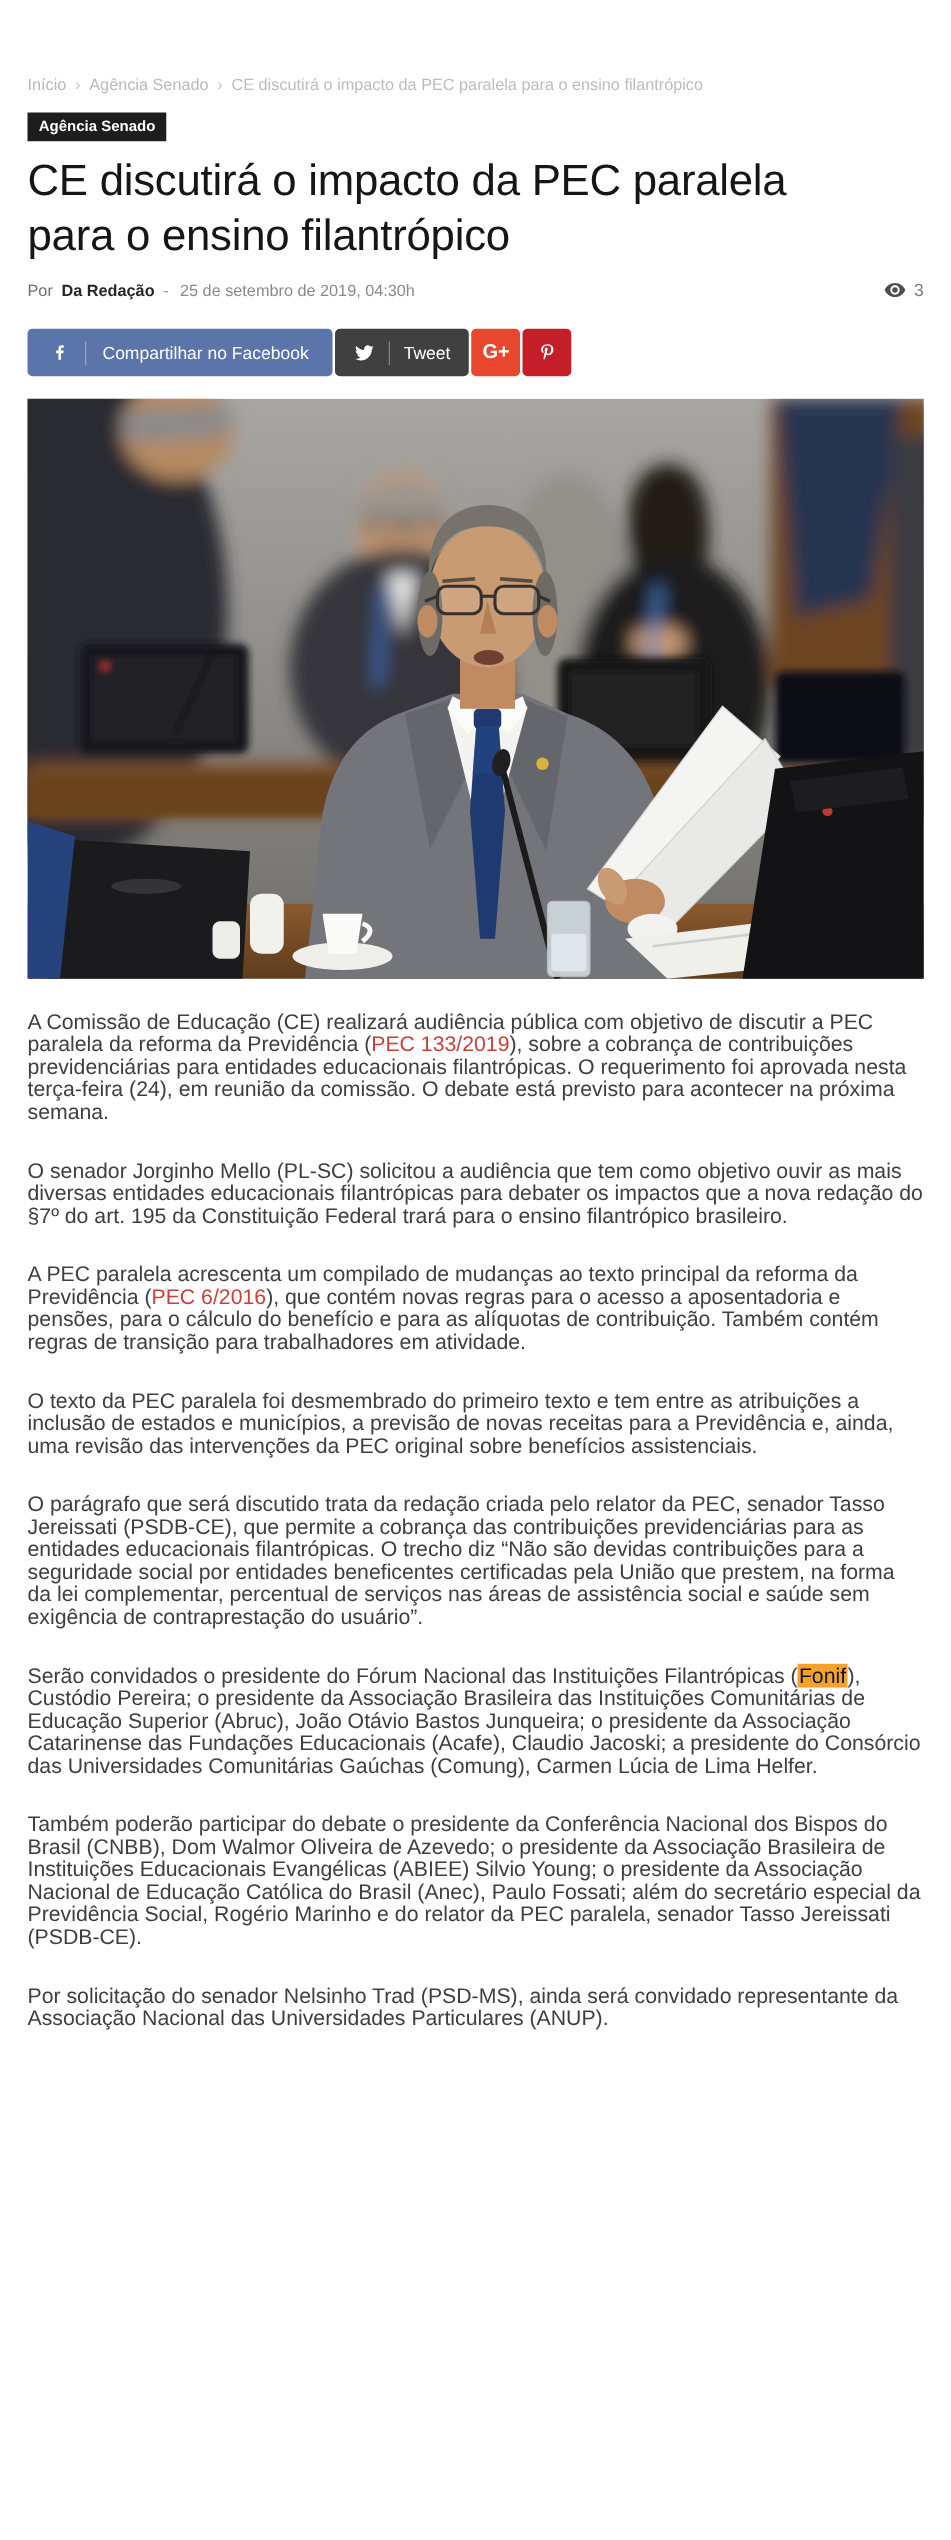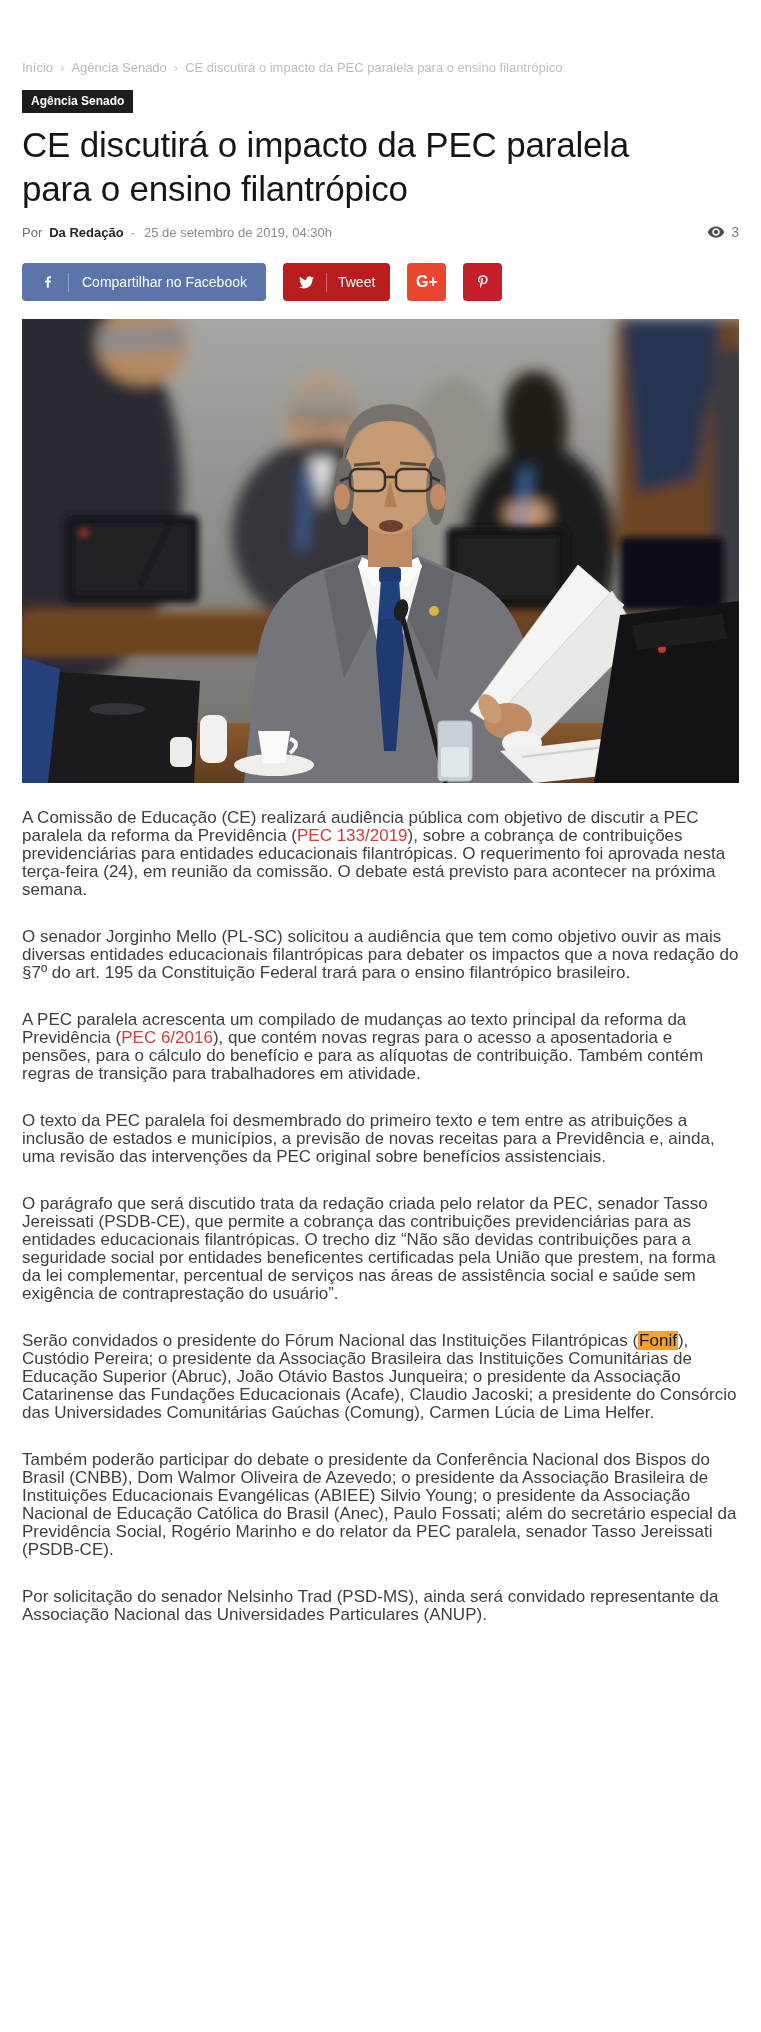--- a/index.html
+++ b/index.html
@@ -35,21 +35,21 @@
   
   .byline-row { display: flex; justify-content: space-between; align-items: center; margin-top: 2px; }
   .byline { font-size: 13px; color: #8a8a8a; text-align: right; }
   .byline .prefix { color: #6f6f6f; }
   .byline .author { color: #262626; font-weight: bold; margin: 0 7px; text-decoration: none; cursor: pointer; }
   .byline .dash { margin-right: 9px; color: #9a9a9a; }
   .views { display: flex; align-items: center; gap: 6px; color: #7a7a7a; font-size: 14px; }
   .views svg { width: 18px; height: 18px; fill: #4d4d4d; display: block; }
 
   
-  .share-row { display: flex; gap: 17px; margin-top: 22px; }
+  .share-row { display: flex; gap: 2px; margin-top: 22px; }
   .share-btn {
     height: 38px; display: flex; align-items: center;
     color: #fff; border-radius: 4px; border: none; cursor: pointer;
     font-size: 14px; font-family: inherit; padding: 0;
   }
   .share-btn svg { display: block; }
   .share-btn.fb { padding: 0 19px; gap: 13px; }
   .v-divider { width: 1px; height: 19px; background: rgba(255,255,255,0.35); }
   .share-btn.tw { padding: 0 15px; gap: 11px; }
   .share-btn.sq { width: 39px; justify-content: center; font-weight: bold; font-size: 16px; }
@@ -91,21 +91,21 @@
   </div>
 
   <div class="share-row">
     <button class="share-btn fb" style="background-color: rgb(91, 116, 169);">
       <svg width="14" height="14" viewBox="0 0 24 24" fill="#ffffff">
           <path d="M13.4 22V12.9h3.1l.5-3.6h-3.6V7.1c0-1 .3-1.7 1.8-1.7h1.9V2.2c-.3 0-1.4-.1-2.7-.1-2.7 0-4.6 1.6-4.6 4.7v2.5H6.7v3.6h3.1V22h3.6z"></path>
         </svg>
       <span class="v-divider"></span>
       <span>Compartilhar no Facebook</span>
     </button>
-    <button class="share-btn tw" style="background-color: #b91c1c;">
+    <button class="share-btn tw" style="background-color: #404040;">
       <svg width="17" height="15" viewBox="0 0 24 24" fill="#ffffff">
           <path d="M23.95 4.57c-.88.39-1.83.65-2.82.77 1.01-.61 1.79-1.57 2.16-2.72-.95.56-2 .96-3.13 1.18A4.92 4.92 0 0 0 16.57 2c-2.72 0-4.92 2.2-4.92 4.92 0 .39.04.76.13 1.12C7.69 7.84 4.07 5.88 1.64 2.91c-.43.72-.67 1.56-.67 2.48 0 1.71.87 3.21 2.19 4.1a4.9 4.9 0 0 1-2.23-.62v.06c0 2.39 1.69 4.37 3.95 4.83-.41.11-.85.17-1.3.17-.31 0-.62-.03-.92-.09.63 1.95 2.45 3.38 4.6 3.42A9.87 9.87 0 0 1 0 19.29 13.94 13.94 0 0 0 7.56 21.5c9.05 0 14-7.5 14-13.99 0-.21 0-.42-.02-.63.96-.69 1.8-1.56 2.46-2.55l-.05-.02z"></path>
         </svg>
       <span class="v-divider"></span>
       <span>Tweet</span>
     </button>
     <button class="share-btn sq" style="background-color: rgb(232, 71, 46);">
       <span>G+</span>
     </button>
     <button class="share-btn sq" style="background-color: rgb(196, 30, 41);">

